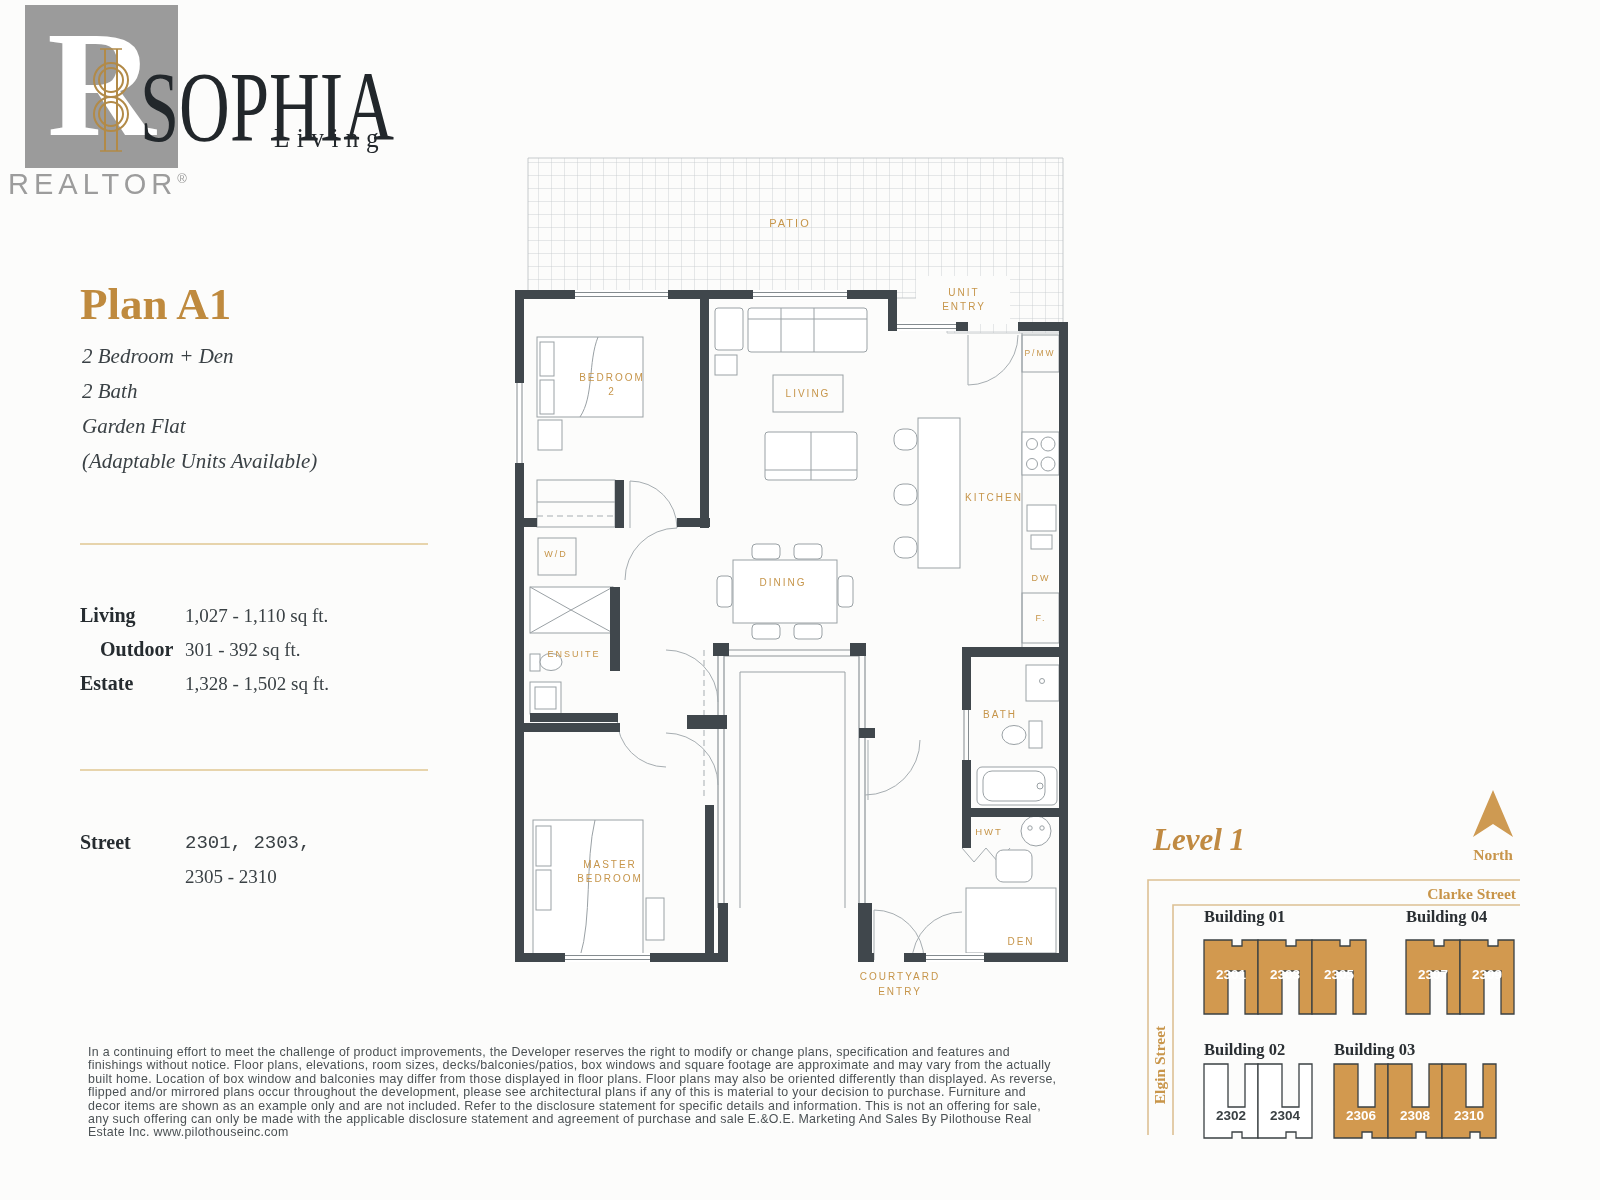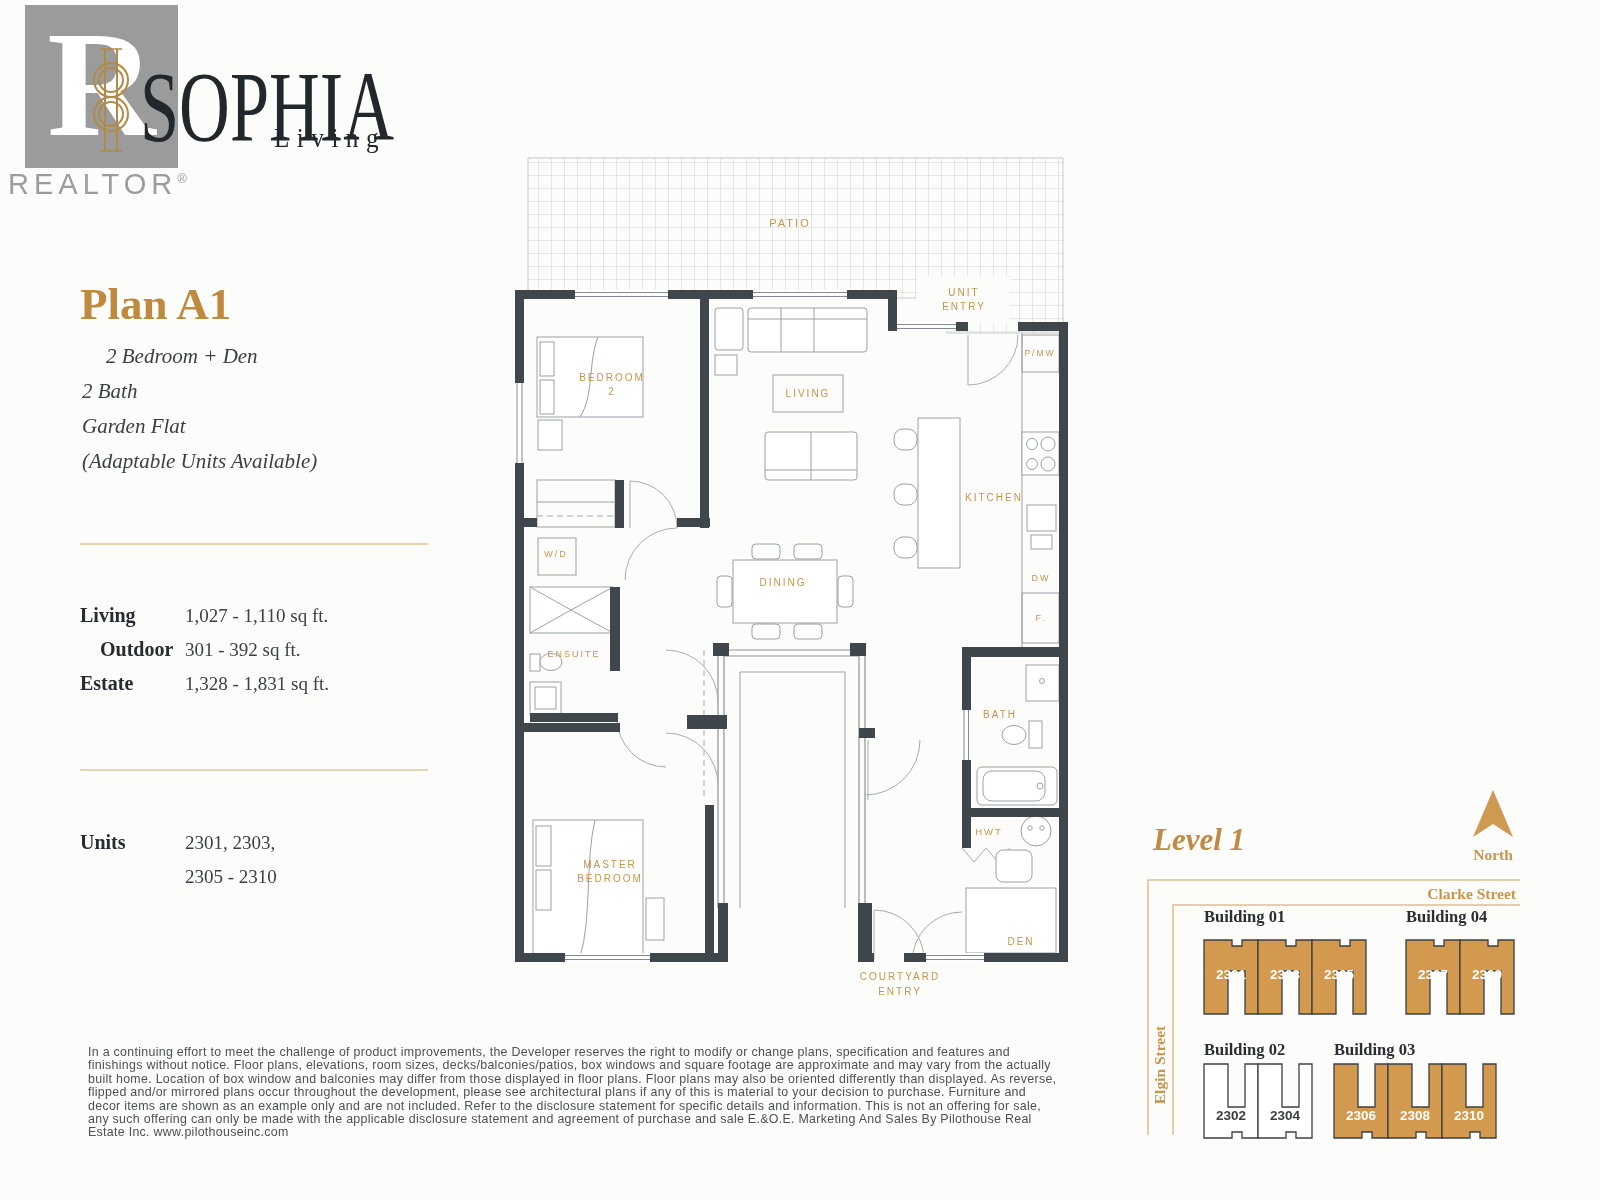--- a/index.html
+++ b/index.html
@@ -56,38 +56,38 @@
     <path d="M20,3 H42 M20,105 H42" stroke-width="1.4"></path>
   </g>
 </svg>
 
 <svg class="abs" style="left:138px;top:40px;" width="300" height="120" viewBox="0 0 300 120">
   <text x="2" y="100" font-family="Liberation Serif, serif" font-size="100" fill="#22272b" textLength="254" lengthAdjust="spacingAndGlyphs">SOPHIA</text>
   <text x="136" y="107" font-family="Liberation Serif, serif" font-size="27" fill="#22272b" letter-spacing="8" textLength="112" lengthAdjust="spacingAndGlyphs">Living</text>
 </svg>
 
 <div class="abs" id="plan-title">Plan A1</div>
-<div class="abs feature" style="top:344px;margin-left:24px;">2 Bedroom + Den</div>
+<div class="abs feature" style="top:344px;">2 Bedroom + Den</div>
 <div class="abs feature" style="top:379px;">2 Bath</div>
 <div class="abs feature" style="top:414px;">Garden Flat</div>
 <div class="abs feature" style="top:449px;">(Adaptable Units Available)</div>
 
 <div class="abs divider" style="top:543px;"></div>
 
 <div class="abs stat-label" style="top:604px;">Living</div>
 <div class="abs stat-value" style="top:605px;">1,027 - 1,110 sq ft.</div>
 <div class="abs stat-label" style="top:638px;margin-left:20px;">Outdoor</div>
 <div class="abs stat-value" style="top:639px;">301 - 392 sq ft.</div>
 <div class="abs stat-label" style="top:672px;">Estate</div>
-<div class="abs stat-value" style="top:673px;">1,328 - 1,831 sq ft.</div>
+<div class="abs stat-value" style="top:673px;">1,328 - 1,502 sq ft.</div>
 
 <div class="abs divider" style="top:769px;"></div>
 
-<div class="abs stat-label" style="top:831px;">Units</div>
-<div class="abs stat-value" style="top:832px;">2301, 2303,</div>
+<div class="abs stat-label" style="top:831px;">Street</div>
+<div class="abs stat-value" style="top:832px;font-family:Liberation Mono, monospace;">2301, 2303,</div>
 <div class="abs stat-value" style="top:866px;">2305 - 2310</div>
 
 <svg class="abs" style="left:500px;top:150px;" width="570" height="862" viewBox="0 0 570 862">
   <defs>
     <pattern id="grid" width="13" height="13" patternUnits="userSpaceOnUse">
       <path d="M13,0 V13 H0" fill="none" stroke="#c3c8ca" stroke-width="0.8"></path>
     </pattern>
   </defs>
 
   <path d="M28,8 H563 V183 H447 V148 H28 Z" fill="url(#grid)" stroke="#b9bec1" stroke-width="0.8"></path>

